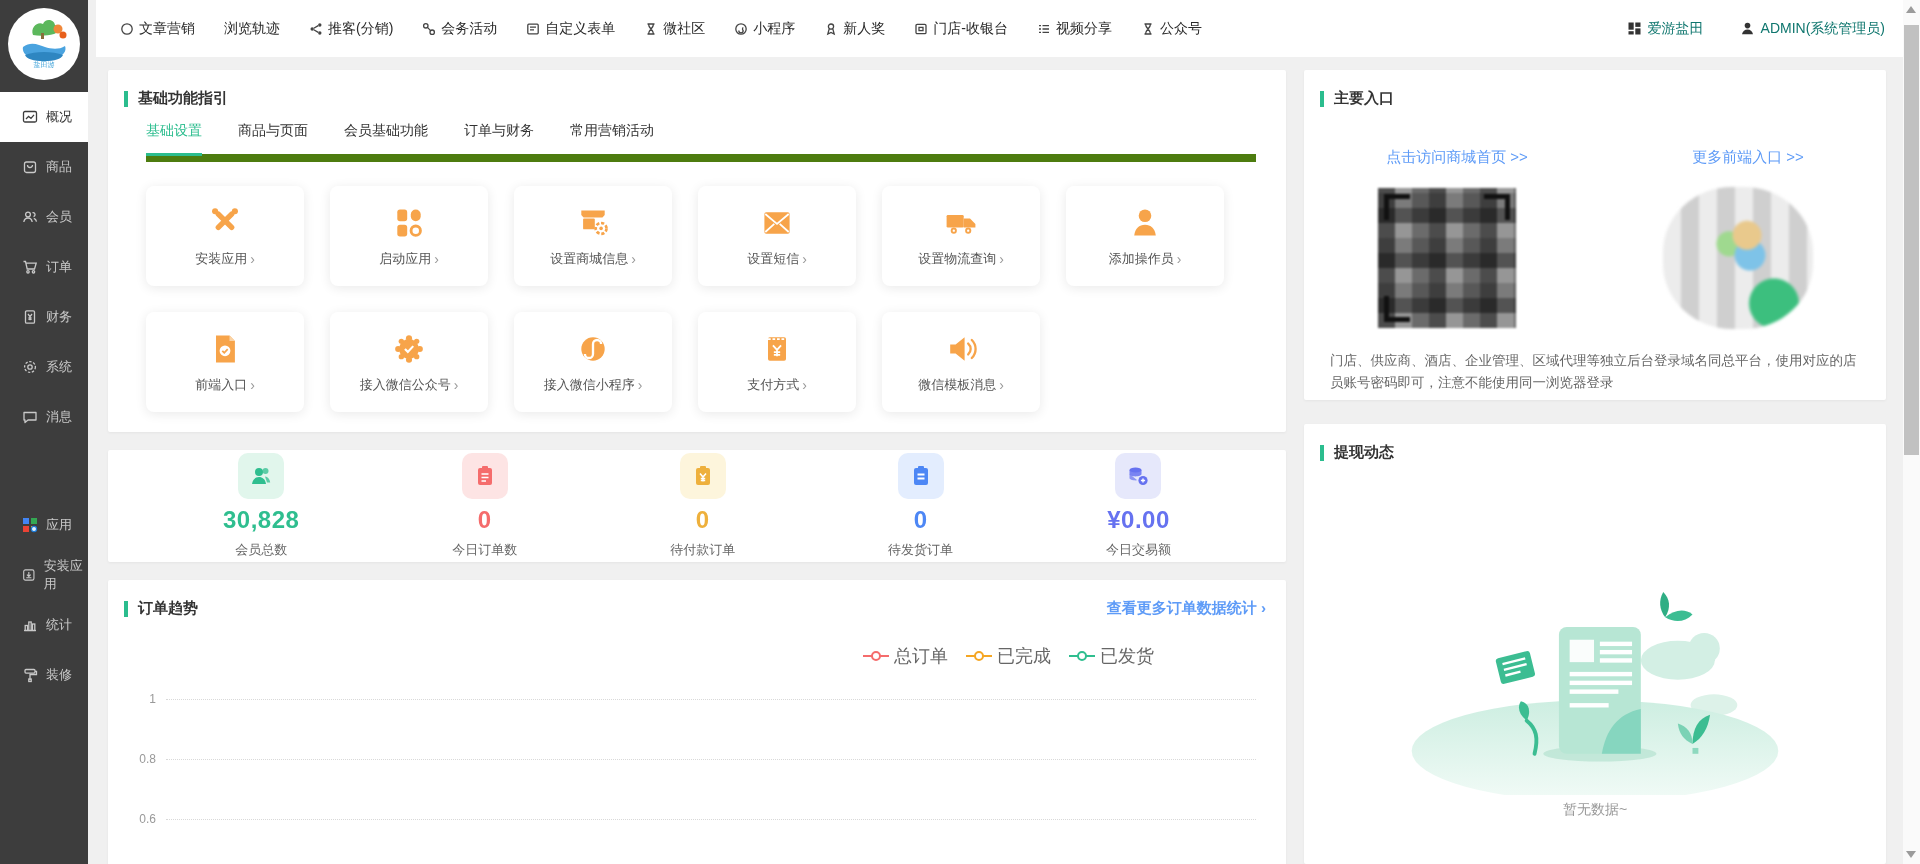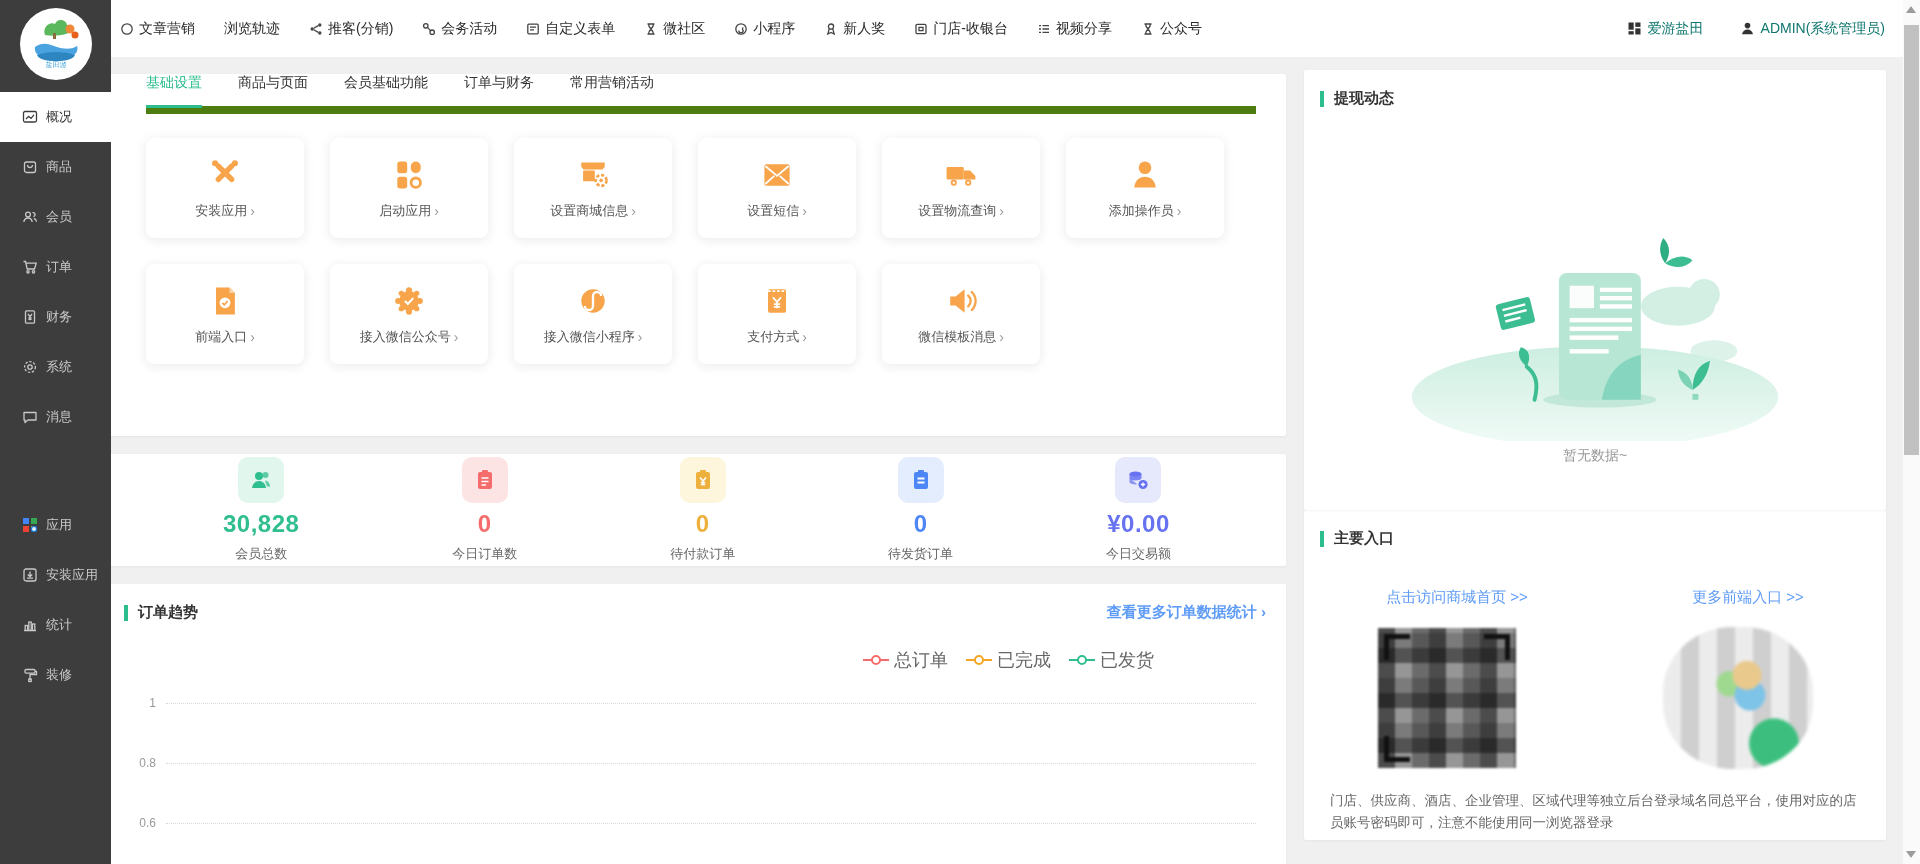--- a/index.html
+++ b/index.html
@@ -2,21 +2,21 @@
 <html><head>
 <meta charset="utf-8">
 <style>
   * { box-sizing: border-box; }
   html,body { margin:0; padding:0; }
   body {
     width:1920px; height:864px; overflow:hidden; position:relative;
     background:#f0f0f0; font-family:"Liberation Sans","DejaVu Sans",sans-serif; color:#333;
   }
   
-  .sidebar { position:absolute; left:0; top:0; width:111px; height:864px; background:#3d3d3d; z-index:30; }
+  .sidebar { position:absolute; left:0; top:0; width:88px; height:864px; background:#3d3d3d; z-index:30; }
   .logo { width:72px; height:72px; border-radius:50%; background:#fff; margin:8px auto 12px;
           display:flex; align-items:center; justify-content:center; overflow:hidden; }
   .side-item { height:50px; display:flex; align-items:center; padding-left:22px; gap:8px;
                color:#c9c9c9; font-size:13px; cursor:pointer; }
   .side-item svg { stroke:#c9c9c9; }
   .side-item.active { background:#fff; color:#333; }
   .side-item.active svg { stroke:#3d3d3d; }
   .side-gap { height:58px; }
   
   .topnav { position:absolute; left:96px; top:0; right:17px; height:57px; background:#fff;
@@ -303,20 +303,24 @@
       <span>ADMIN(系统管理员)</span>
     </div>
   </div>
 </div>
 
 <div class="content">
 
   <div class="col-main">
 
     <div class="panel guide-panel">
+      <div class="panel-header">
+        <div class="hbar"></div>
+        <div class="htitle">基础功能指引</div>
+      </div>
       <div class="tabs">
         <div class="tab active">基础设置</div>
         <div class="tab">商品与页面</div>
         <div class="tab">会员基础功能</div>
         <div class="tab">订单与财务</div>
         <div class="tab">常用营销活动</div>
       </div>
       <div class="cards">
 
         <div class="card">
@@ -576,20 +580,40 @@
           <span class="gline"></span>
       </div>
       <div class="grid-row" style="top:232px">
         <span class="ytick">0.6</span>
           <span class="gline"></span>
       </div>
     </div>
   </div>
 
   <div class="col-right">
+
+    <div class="panel entry-panel">
+      <div class="panel-header">
+        <div class="hbar"></div>
+        <div class="htitle">主要入口</div>
+      </div>
+      <div class="entry-links">
+        <span class="entry-link">点击访问商城首页 &gt;&gt;</span>
+        <span class="entry-link">更多前端入口 &gt;&gt;</span>
+      </div>
+      <div class="qr-row">
+        <div class="qr-gray">
+          <div class="corner tl"></div>
+          <div class="corner tr"></div>
+          <div class="corner bl"></div>
+        </div>
+        <div class="qr-color"></div>
+      </div>
+      <div class="entry-desc">门店、供应商、酒店、企业管理、区域代理等独立后台登录域名同总平台，使用对应的店员账号密码即可，注意不能使用同一浏览器登录</div>
+    </div>
 
     <div class="panel withdraw-panel">
       <div class="panel-header">
         <div class="hbar"></div>
         <div class="htitle">提现动态</div>
       </div>
       <div class="empty">
         <svg width="390" height="215" viewBox="0 0 400 220">
           <defs>
             <linearGradient id="hillg" x1="0" y1="0" x2="0" y2="1">
@@ -623,40 +647,20 @@
             <path d="M300 168c0-16 6-26 18-30-2 14-8 24-18 30z"></path>
             <path d="M300 168c0-12-6-18-15-21 1 10 6 17 15 21z" opacity=".6"></path>
             <path d="M300 172h6v6h-6z" opacity=".5"></path>
           </g>
           <path d="M272 38c10-8 20-9 28-3-8 8-18 9-28 3z" fill="#3cbd92"></path>
           <path d="M272 38c6-10 5-19-2-26-5 9-4 18 2 26z" fill="#2fae84"></path>
         </svg>
         <div class="empty-text">暂无数据~</div>
       </div>
     </div>
-
-    <div class="panel entry-panel">
-      <div class="panel-header">
-        <div class="hbar"></div>
-        <div class="htitle">主要入口</div>
-      </div>
-      <div class="entry-links">
-        <span class="entry-link">点击访问商城首页 &gt;&gt;</span>
-        <span class="entry-link">更多前端入口 &gt;&gt;</span>
-      </div>
-      <div class="qr-row">
-        <div class="qr-gray">
-          <div class="corner tl"></div>
-          <div class="corner tr"></div>
-          <div class="corner bl"></div>
-        </div>
-        <div class="qr-color"></div>
-      </div>
-      <div class="entry-desc">门店、供应商、酒店、企业管理、区域代理等独立后台登录域名同总平台，使用对应的店员账号密码即可，注意不能使用同一浏览器登录</div>
-    </div>
   </div>
 </div>
 
 <div class="scrollbar">
   <div class="sb-up"></div>
   <div class="sb-thumb"></div>
   <div class="sb-down"></div>
 </div>
 
 </body></html>

